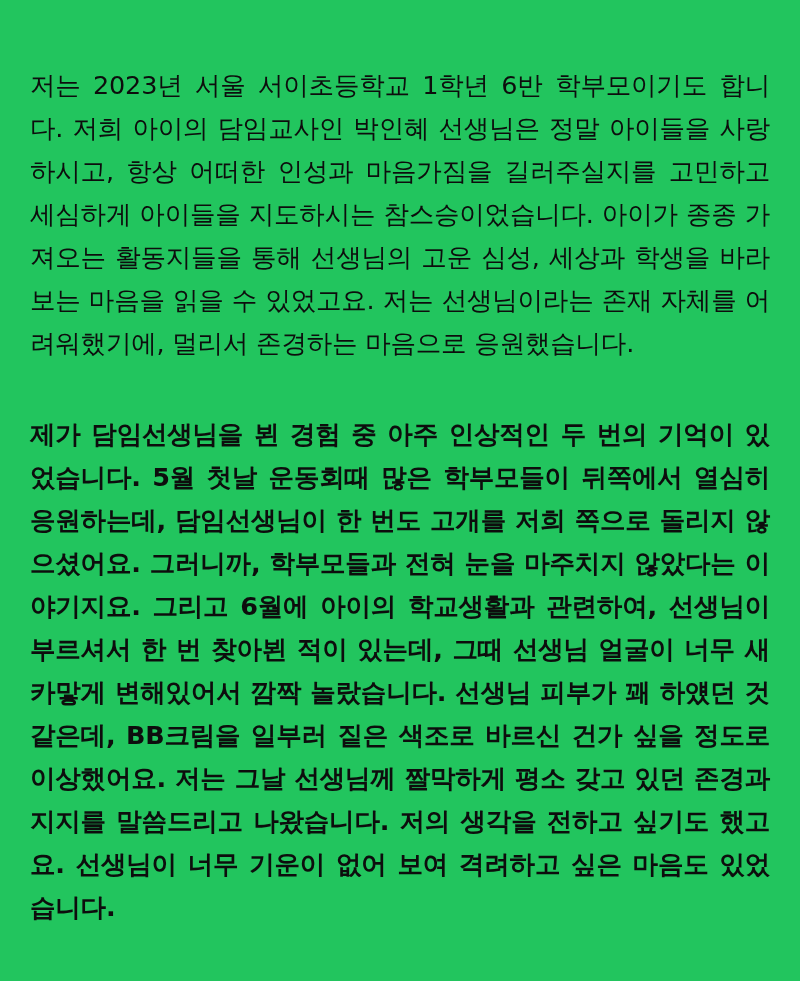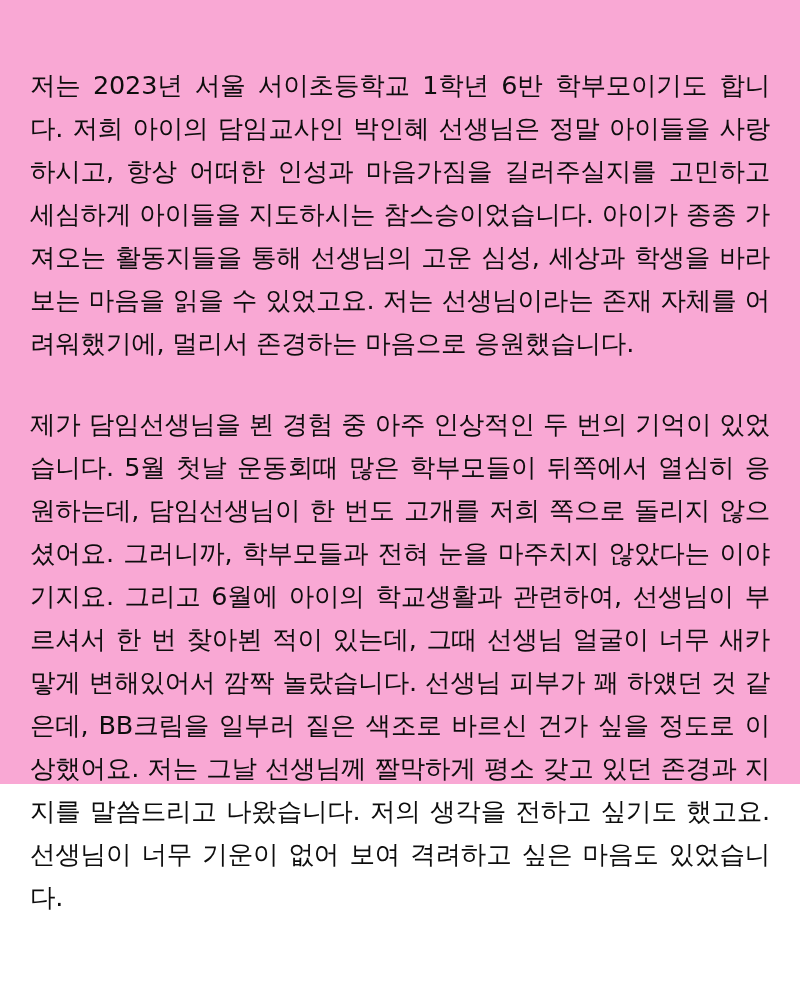--- a/index.html
+++ b/index.html
@@ -10,40 +10,41 @@
     width: 800px;
     height: 981px;
     background: #ffffff;
     font-family: "DejaVu Sans", "Liberation Sans", sans-serif;
     color: #111111;
     overflow: hidden;
   }
   .page {
     box-sizing: border-box;
     width: 800px;
-    height: 784px;
+    height: 981px;
     padding: 64px 30px 20px 30px;
-    background: #f9a8d4;
+    background: #22c55e;
   }
   .article {
     display: block;
   }
   .para {
     font-size: 25.5px;
     line-height: 43px;
     letter-spacing: -0.2px;
     text-align: justify;
     text-justify: inter-character;
     word-break: break-all;
     margin: 0;
     color: #0d0d0d;
     font-weight: 400;
   }
   .para + .para {
-    margin-top: 38px;
+    margin-top: 48px;
+    font-weight: bold;
   }
 </style>
 </head>
 <body>
 
 <div class="page">
   <div class="article">
     <p class="para">저는 2023년 서울 서이초등학교 1학년 6반 학부모이기도 합니다. 저희 아이의 담임교사인 박인혜 선생님은 정말 아이들을 사랑하시고, 항상 어떠한 인성과 마음가짐을 길러주실지를 고민하고 세심하게 아이들을 지도하시는 참스승이었습니다. 아이가 종종 가져오는 활동지들을 통해 선생님의 고운 심성, 세상과 학생을 바라보는 마음을 읽을 수 있었고요. 저는 선생님이라는 존재 자체를 어려워했기에, 멀리서 존경하는 마음으로 응원했습니다.</p>
     <p class="para">제가 담임선생님을 뵌 경험 중 아주 인상적인 두 번의 기억이 있었습니다. 5월 첫날 운동회때 많은 학부모들이 뒤쪽에서 열심히 응원하는데, 담임선생님이 한 번도 고개를 저희 쪽으로 돌리지 않으셨어요. 그러니까, 학부모들과 전혀 눈을 마주치지 않았다는 이야기지요. 그리고 6월에 아이의 학교생활과 관련하여, 선생님이 부르셔서 한 번 찾아뵌 적이 있는데, 그때 선생님 얼굴이 너무 새카맣게 변해있어서 깜짝 놀랐습니다. 선생님 피부가 꽤 하얬던 것 같은데, BB크림을 일부러 짙은 색조로 바르신 건가 싶을 정도로 이상했어요. 저는 그날 선생님께 짤막하게 평소 갖고 있던 존경과 지지를 말씀드리고 나왔습니다. 저의 생각을 전하고 싶기도 했고요. 선생님이 너무 기운이 없어 보여 격려하고 싶은 마음도 있었습니다.</p>
   </div>

